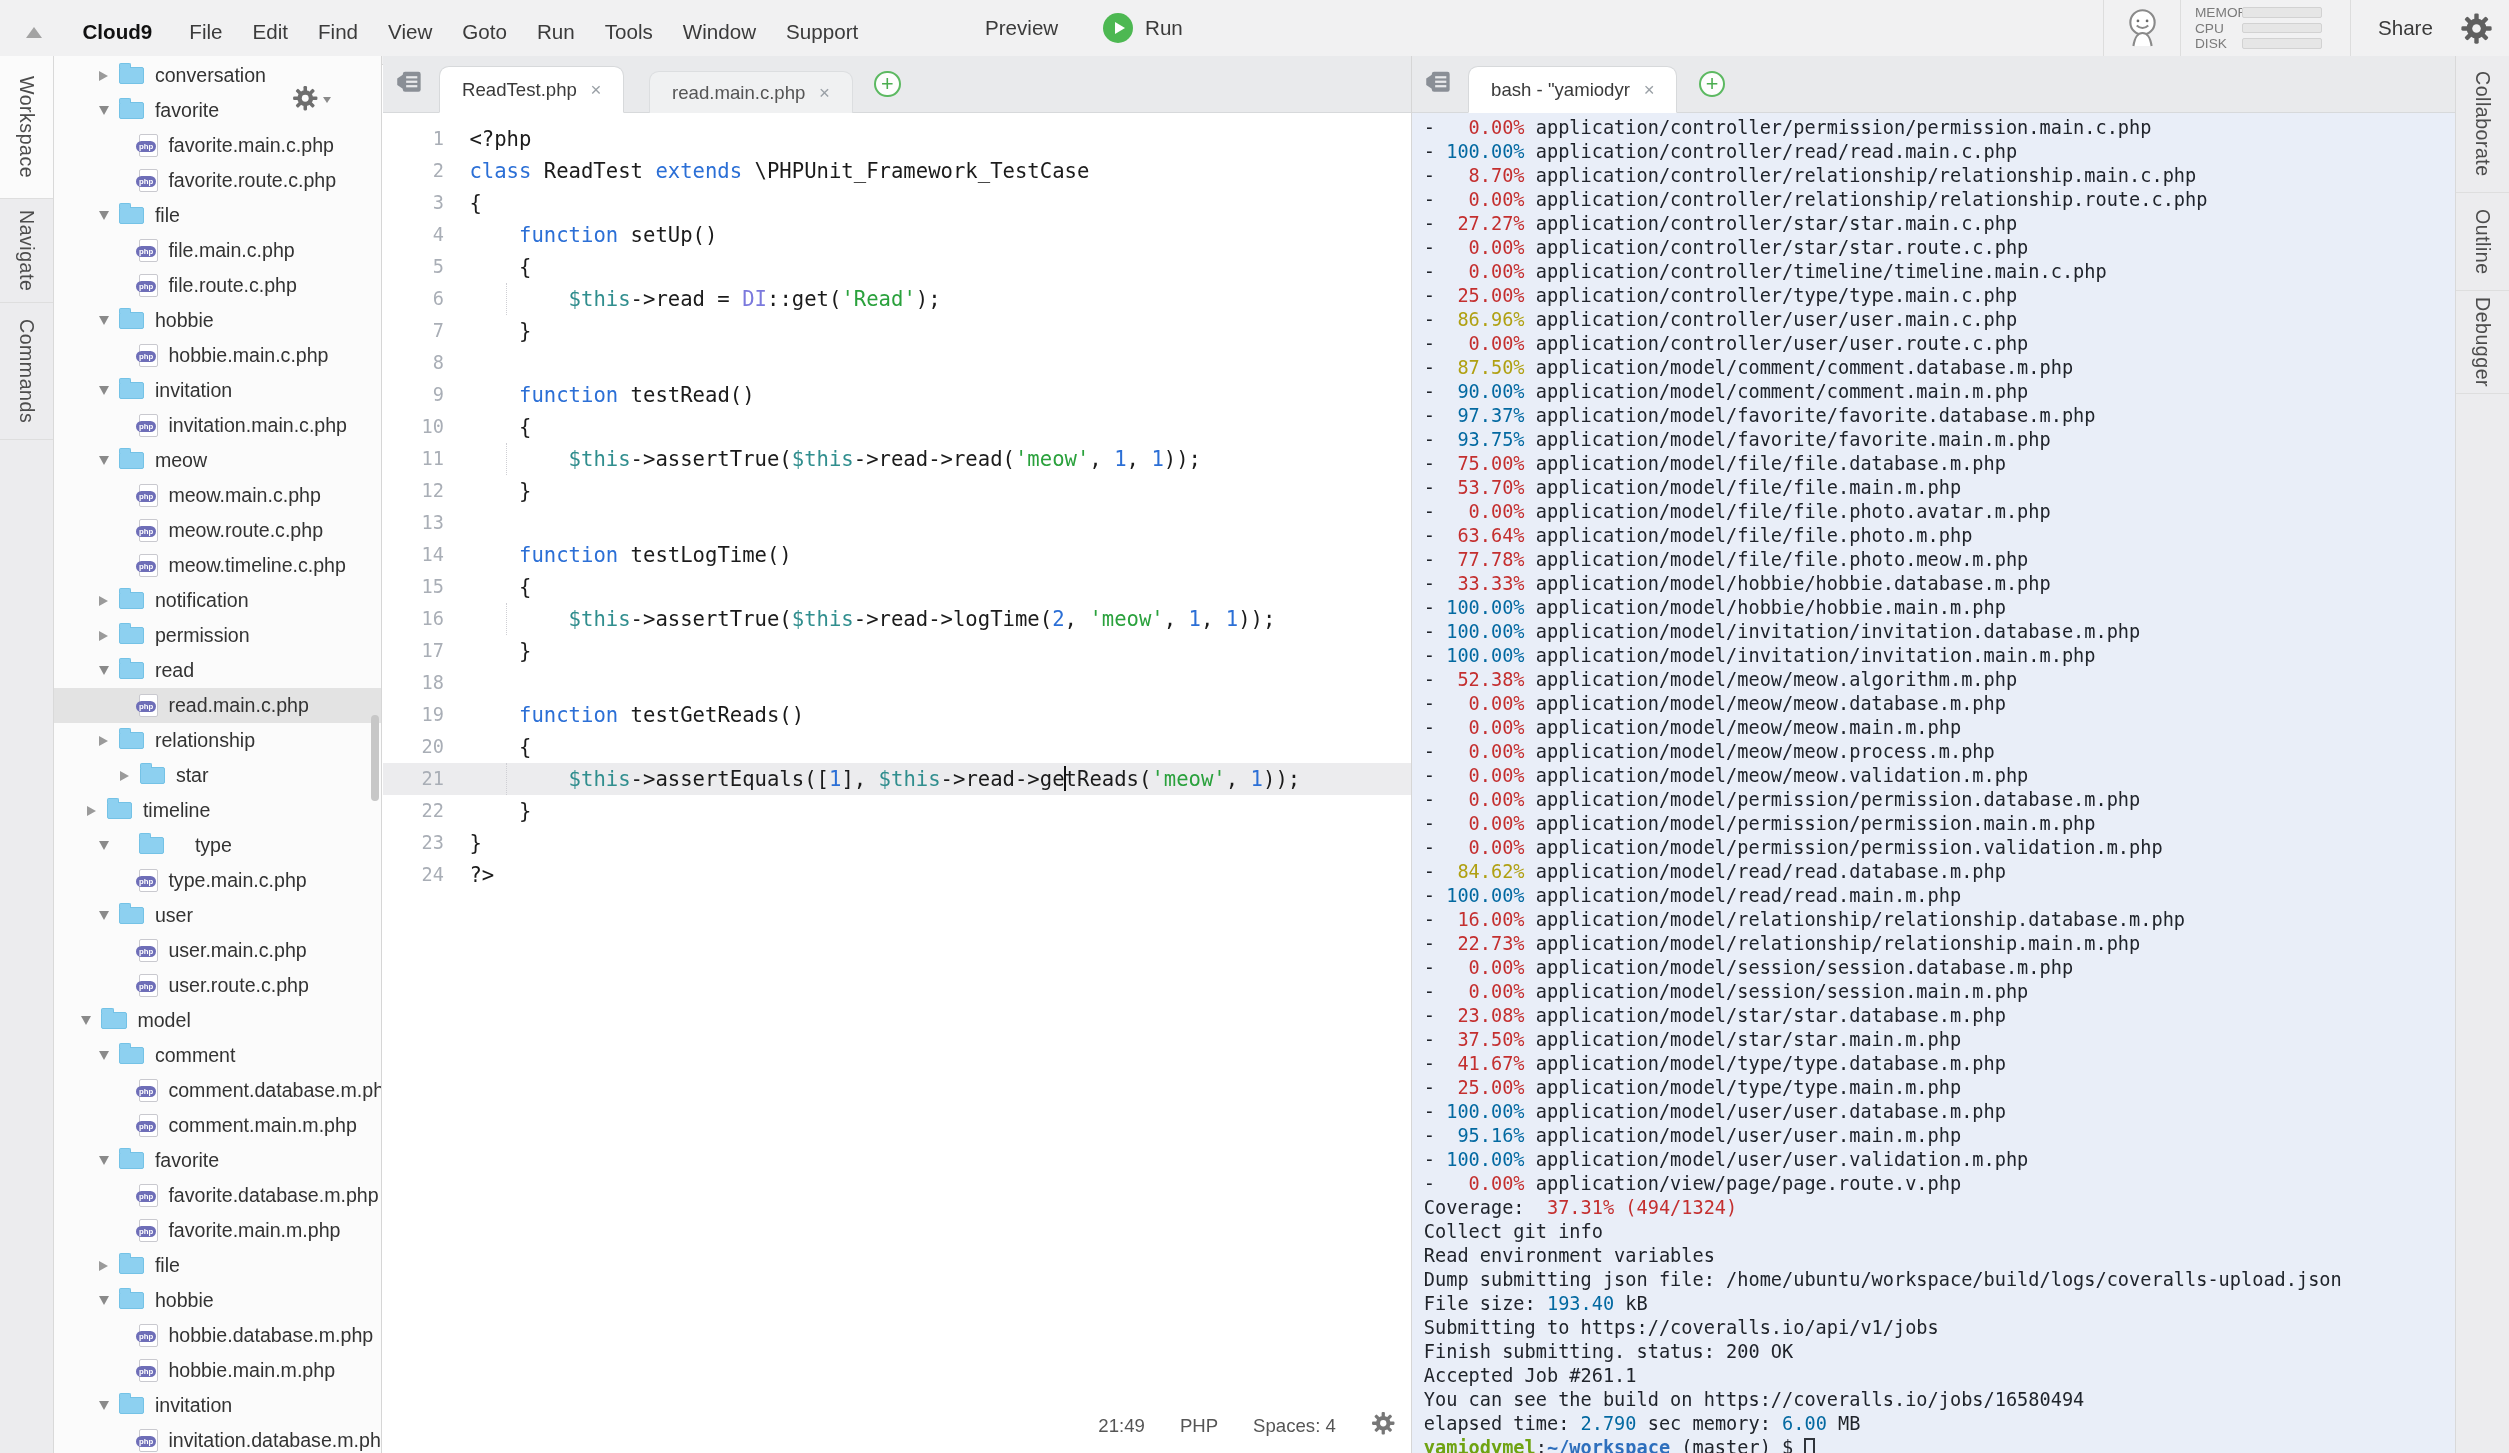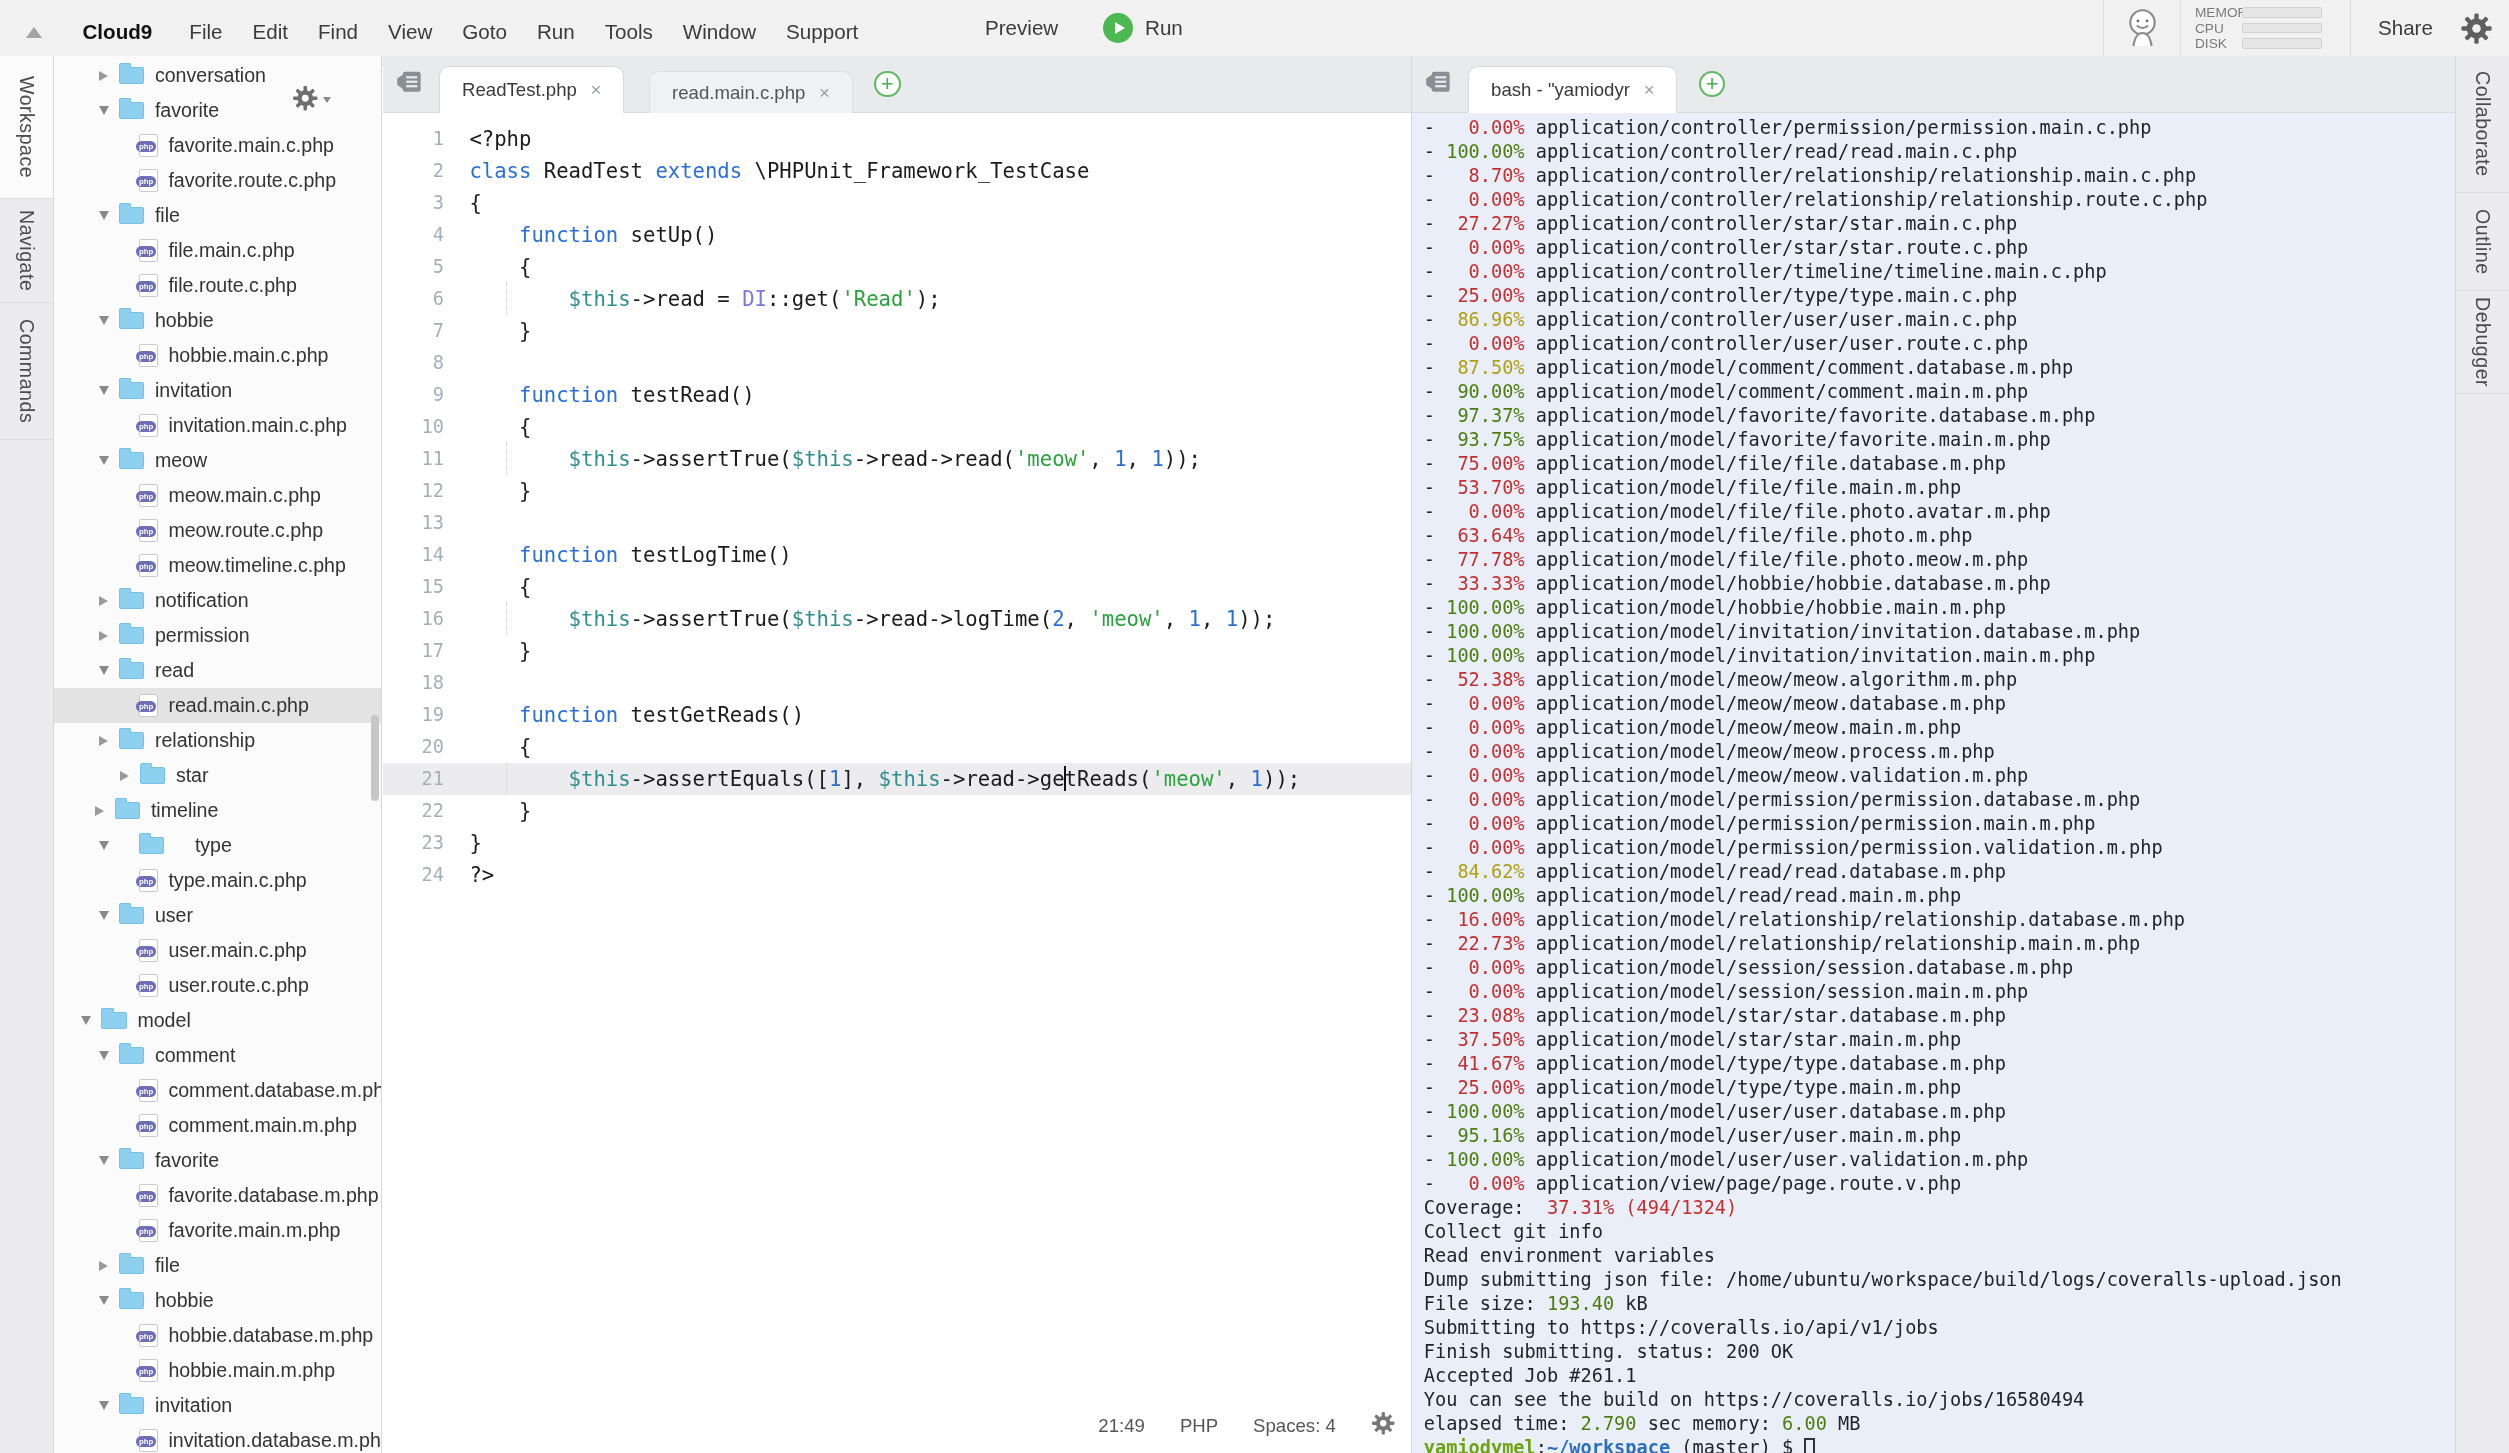--- a/index.html
+++ b/index.html
@@ -63,21 +63,21 @@
   .gutter{width:61px;padding-right:12.7px;text-align:right;color:#a9aeb6;flex:none;font-size:18.6px;}
   .ctext{padding-left:12.7px;}
   .guide{position:absolute;left:123px;top:0;bottom:0;border-left:1px dotted #cfcfd4;}
   .c-d{color:#1b1b1b;} .c-k{color:#2b6fd6;} .c-v{color:#308e8e;} .c-t{color:#7b79dd;} .c-s{color:#2aa13c;} .c-n{color:#2b6fd6;}
   .c-cur{display:inline-block;width:2px;height:24.5px;background:#111;vertical-align:-4.9px;margin:0 -1px;}
   #statusbar{position:absolute;right:15.7px;bottom:13.7px;display:flex;gap:35px;align-items:center;font-size:18.6px;color:#555;background:rgba(255,255,255,.8);}
   
   #console{position:absolute;top:56px;left:1411px;width:1044px;bottom:0;border-left:1px solid #d6d6d6;box-sizing:border-box;}
   #term{position:absolute;top:57px;left:0;right:0;bottom:0;background:#e9eef8;overflow:hidden;padding:2.9px 0 0 11.8px;}
   .tline{height:24px;line-height:24px;white-space:pre;font-family:"DejaVu Sans Mono",monospace;font-size:18.6px;}
-  .tl-d{color:#20242b;} .tl-r{color:#c42f2f;} .tl-g{color:#4d7c0f;} .tl-y{color:#b0a012;}
+  .tl-d{color:#20242b;} .tl-r{color:#c42f2f;} .tl-g{color:#0369a1;} .tl-y{color:#b0a012;}
   .tl-b{color:#2e6fbd;font-weight:bold;} .tl-u{color:#6fa312;font-weight:bold;}
   .tcursor{display:inline-block;width:10.8px;height:19.6px;border:2px solid #30343b;vertical-align:-3.9px;box-sizing:border-box;}
 </style>
 </head>
 <body>
 
 <div id="app">
 
   <div id="menubar">
     <span class="tri-up"></span>
@@ -269,21 +269,21 @@
           <span class="folder"></span>
           <span class="tlabel">relationship</span>
         </div>
         <div class="trow" style="padding-left: 63px;">
           <span class="arrbox">
             <i class="arr-c"></i>
           </span>
           <span class="folder"></span>
           <span class="tlabel">star</span>
         </div>
-        <div class="trow" style="padding-left: 38px; align-items: center;">
+        <div class="trow" style="padding-left: 30px; align-items: center;">
           <span class="arrbox">
             <i class="arr-c"></i>
           </span>
           <span class="folder"></span>
           <span class="tlabel">timeline</span>
         </div>
         <div class="trow" style="padding-left: 42px; gap: 20px;">
           <span class="arrbox">
             <i class="arr-e"></i>
           </span>

